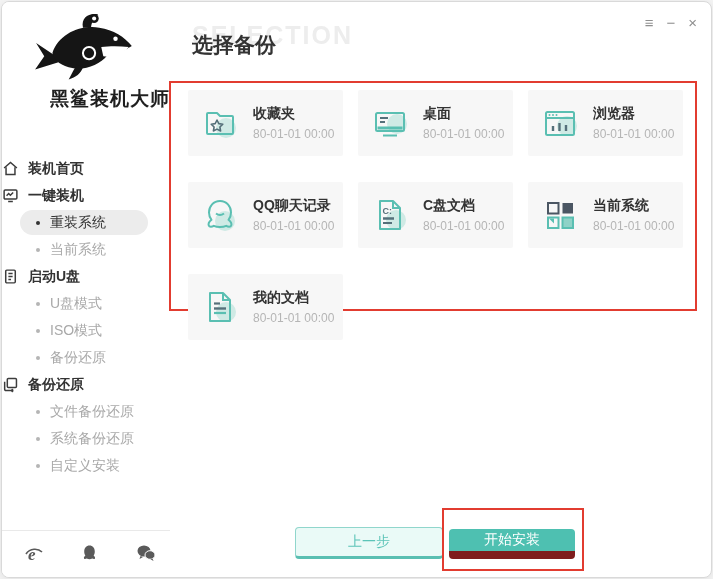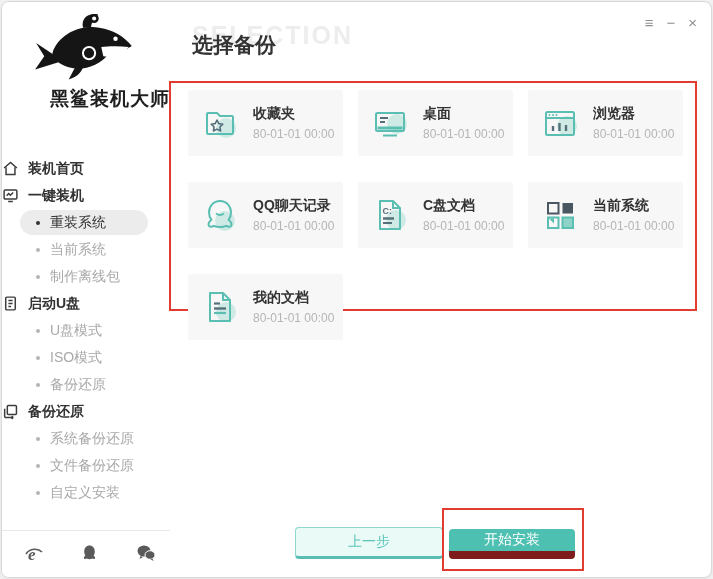--- a/index.html
+++ b/index.html
@@ -107,24 +107,20 @@
       </div>
       <div class="menu-item sub active">
         <span class="pill"></span>
         <span class="dot"></span>
         <span>重装系统</span>
       </div>
       <div class="menu-item sub">
         <span class="dot"></span>
         <span>当前系统</span>
       </div>
-      <div class="menu-item sub">
-        <span class="dot"></span>
-        <span>制作离线包</span>
-      </div>
       <div class="menu-item section">
         <svg class="mi-icon" viewBox="0 0 16 16" fill="none" stroke="#3c3c3c" stroke-width="1.4">
           <rect x="3.5" y="2" width="9" height="12" rx="1"></rect>
             <path d="M6 5.2 h4 M6 8 h4 M6 10.8 h2.5"></path>
         </svg>
         <span>启动U盘</span>
       </div>
       <div class="menu-item sub">
         <span class="dot"></span>
         <span>U盘模式</span>
@@ -140,25 +136,25 @@
       <div class="menu-item section">
         <svg class="mi-icon" viewBox="0 0 16 16" fill="none" stroke="#3c3c3c" stroke-width="1.4">
           <rect x="5" y="2.3" width="8.6" height="8.6" rx="1"></rect>
             <path d="M10.5 13.6 H3.6 a1.1 1.1 0 0 1 -1.1 -1.1 V5.3"></path>
             <path d="M10.5 13.6 l-1.4-1.3 M10.5 13.6 l-1.4 1.3"></path>
         </svg>
         <span>备份还原</span>
       </div>
       <div class="menu-item sub">
         <span class="dot"></span>
+        <span>文件备份还原</span>
+      </div>
+      <div class="menu-item sub">
+        <span class="dot"></span>
         <span>系统备份还原</span>
-      </div>
-      <div class="menu-item sub">
-        <span class="dot"></span>
-        <span>文件备份还原</span>
       </div>
       <div class="menu-item sub">
         <span class="dot"></span>
         <span>自定义安装</span>
       </div>
     </div>
 
     <div class="sidebar-footer">
       <div class="footer-icons">
         <span>

